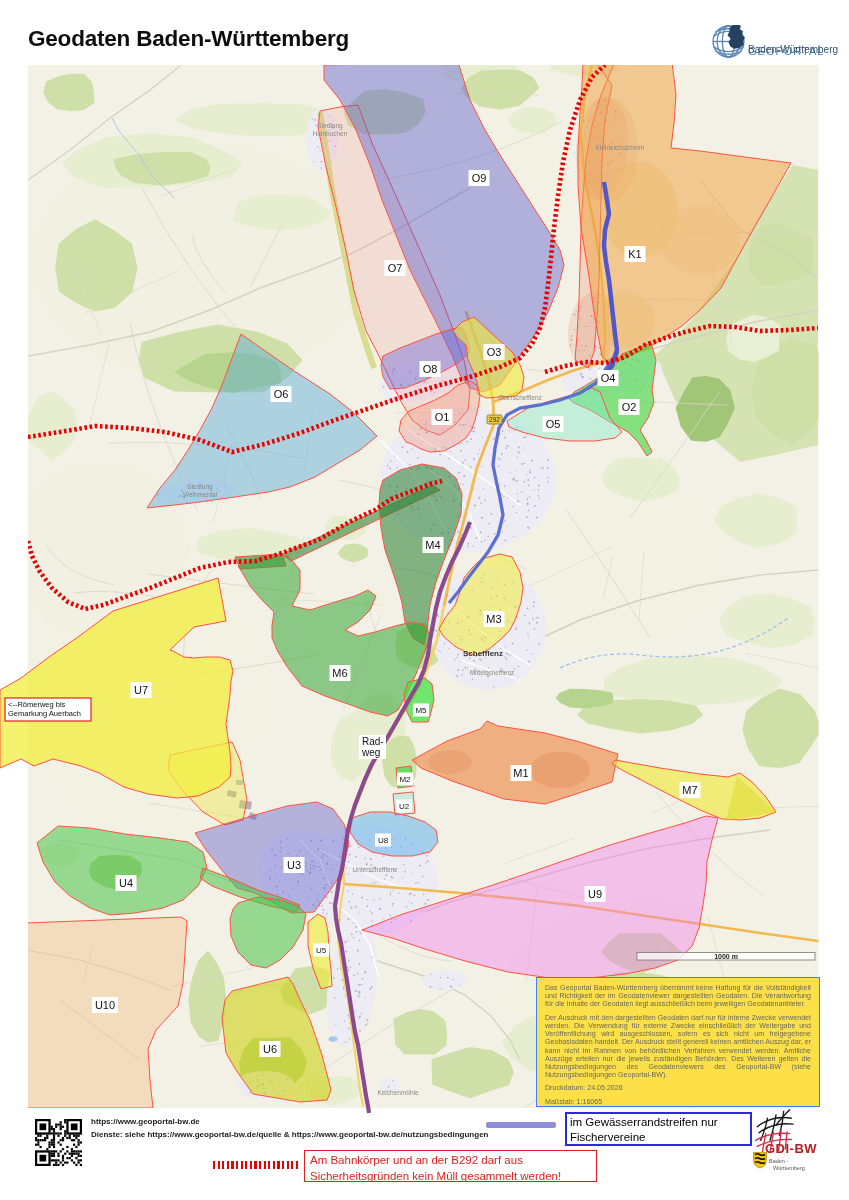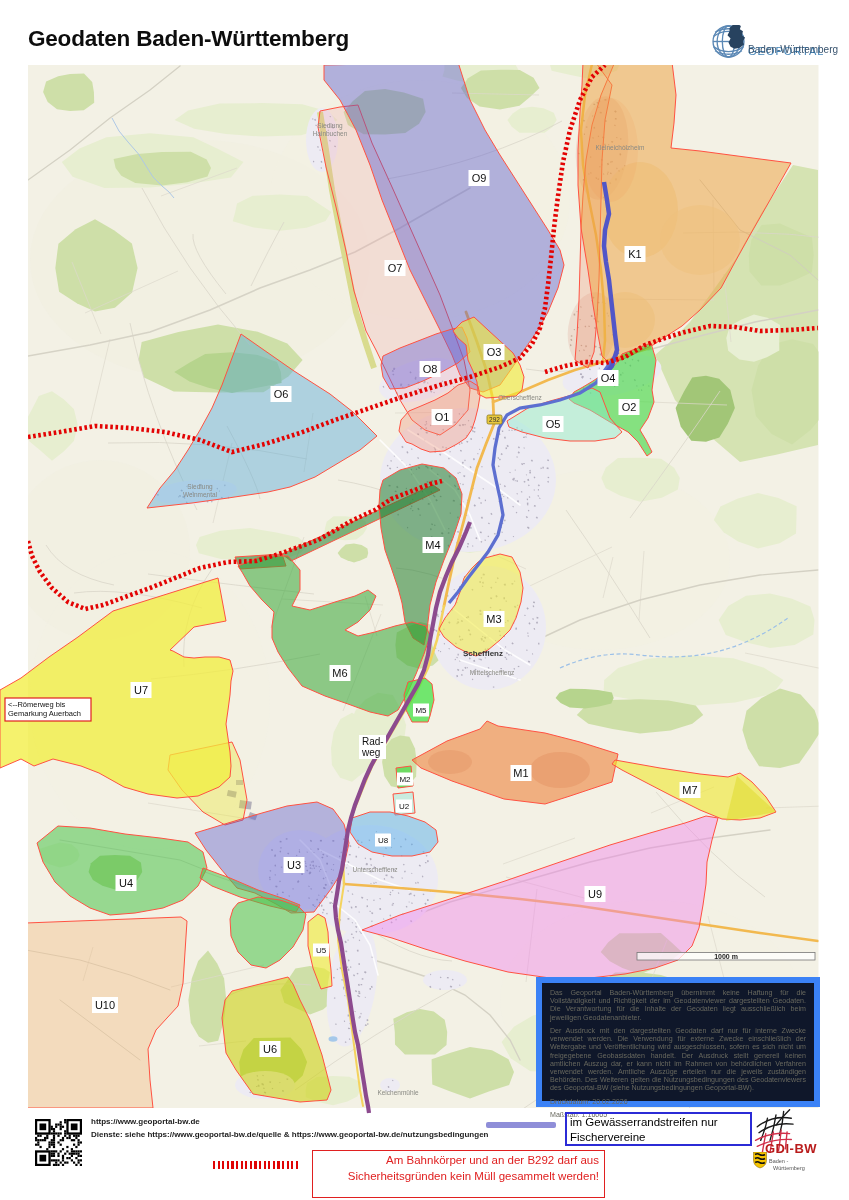--- a/index.html
+++ b/index.html
@@ -3,25 +3,25 @@
 <meta charset="utf-8">
 <style>
 * { margin:0; padding:0; box-sizing:border-box; }
 html,body { width:849px; height:1200px; background:#fff; font-family:"Liberation Sans",sans-serif; position:relative; overflow:hidden; }
 #title { position:absolute; left:28px; top:26px; font-size:22.5px; font-weight:bold; color:#0d0d0d; letter-spacing:-0.2px; }
 #logo { position:absolute; left:712px; top:24px; width:120px; }
 #logo svg { position:absolute; left:0; top:1px; }
 #lg1 { position:absolute; left:36px; top:21px; font-size:11px; letter-spacing:1.0px; color:#4283b7; white-space:nowrap; }
 #lg2 { position:absolute; left:36px; top:19.5px; font-size:10px; color:#38536e; white-space:nowrap; }
 #map { position:absolute; left:0; top:0; }
-#disc { position:absolute; left:536px; top:977px; width:284px; height:130px; background:#0f172a; border:6px solid #3b82f6; padding:6px 8px; font-size:7.1px; line-height:1.16; color:#68685e; text-align:justify; }
+#disc { position:absolute; left:536px; top:977px; width:284px; height:130px; background:#fde047; border:1px solid #3b82f6; padding:6px 8px; font-size:7.1px; line-height:1.16; color:#68685e; text-align:justify; }
 #disc p { margin-bottom:5px; }
 .fx { position:absolute; font-size:8px; color:#1c1c1c;font-weight:bold; }
 #bluebox { position:absolute; left:565px; top:1112px; width:187px; height:34px; border:2px solid #2b2bd6; padding:1px 3px; font-size:11.5px; color:#000; line-height:1.3; }
-#redbox { position:absolute; left:312px; top:1150px; width:293px; height:48px; border:1.5px solid #e02020; padding:2px 5px; font-size:11.5px; color:#e02020; line-height:1.35;text-align:right; }
+#redbox { position:absolute; left:304px; top:1150px; width:293px; height:32px; border:1.5px solid #e02020; padding:2px 5px; font-size:11.5px; color:#e02020; line-height:1.35; }
 #pswatch { position:absolute; left:486px; top:1122px; width:70px; height:6px; background:#8f8ed8; border-radius:2px; }
 #rswatch { position:absolute; left:213px; top:1161px; width:85px; height:8px;
   background:repeating-linear-gradient(90deg,#e00505 0,#e00505 2.2px,#fff 2.2px,#fff 4.6px); }
 #gdi { position:absolute; left:751px; top:1108px; width:75px; }
 #gditxt { position:absolute; left:14px; top:33px; font-size:13px; font-weight:bold; color:#b91c1c; letter-spacing:0.5px; }
 #bw1 { position:absolute; left:18px; top:50px; font-size:5.5px; color:#555; }
 #bw2 { position:absolute; left:22px; top:57px; font-size:5.5px; color:#555; }
 </style>
 </head>
 <body>
@@ -1197,21 +1197,21 @@
 <text x="362" y="756" font-size="10" fill="#111">weg</text>
 <rect x="5" y="698" width="86" height="23" fill="#fff" stroke="#e02020" stroke-width="1.2"></rect>
 <text x="8" y="707" font-size="7.5" fill="#111">&lt;--Römerweg bis</text>
 <text x="8" y="716" font-size="7.5" fill="#111">Gemarkung Auerbach</text>
 <rect x="637" y="952.5" width="178" height="7.5" fill="rgba(255,255,255,0.75)" stroke="#777" stroke-width="0.8"></rect>
 <text x="726" y="959" font-size="7" font-weight="bold" fill="#222" text-anchor="middle">1000 m</text>
 </svg>
 <div id="disc">
 <p>Das Geoportal Baden-Württemberg übernimmt keine Haftung für die Vollständigkeit und Richtigkeit der im Geodatenviewer dargestellten Geodaten. Die Verantwortung für die Inhalte der Geodaten liegt ausschließlich beim jeweiligen Geodatenanbieter.</p>
 <p>Der Ausdruck mit den dargestellten Geodaten darf nur für interne Zwecke verwendet werden. Die Verwendung für externe Zwecke einschließlich der Weitergabe und Veröffentlichung wird ausgeschlossen, sofern es sich nicht um freigegebene Geobasisdaten handelt. Der Ausdruck stellt generell keinen amtlichen Auszug dar, er kann nicht im Rahmen von behördlichen Verfahren verwendet werden. Amtliche Auszüge erteilen nur die jeweils zuständigen Behörden. Des Weiteren gelten die Nutzungsbedingungen des Geodatenviewers des Geoportal-BW (siehe Nutzungsbedingungen Geoportal-BW).</p>
-<p>Druckdatum: 20.02.2026</p>
+<p>Druckdatum: 24.05.2026</p>
 <p style="margin-bottom:16px">Maßstab: 1:16065</p>
 </div>
 <svg style="position:absolute;left:35px;top:1119px" width="47" height="47">
     <rect x="0" y="0" width="47" height="47" fill="#fff"></rect>
     <rect x="29.1" y="0.0" width="2.2" height="2.2" fill="#000"></rect>
     <rect x="24.6" y="2.2" width="2.2" height="2.2" fill="#000"></rect>
     <rect x="29.1" y="2.2" width="2.2" height="2.2" fill="#000"></rect>
     <rect x="20.1" y="4.5" width="2.2" height="2.2" fill="#000"></rect>
     <rect x="22.4" y="4.5" width="2.2" height="2.2" fill="#000"></rect>
     <rect x="24.6" y="4.5" width="2.2" height="2.2" fill="#000"></rect>

